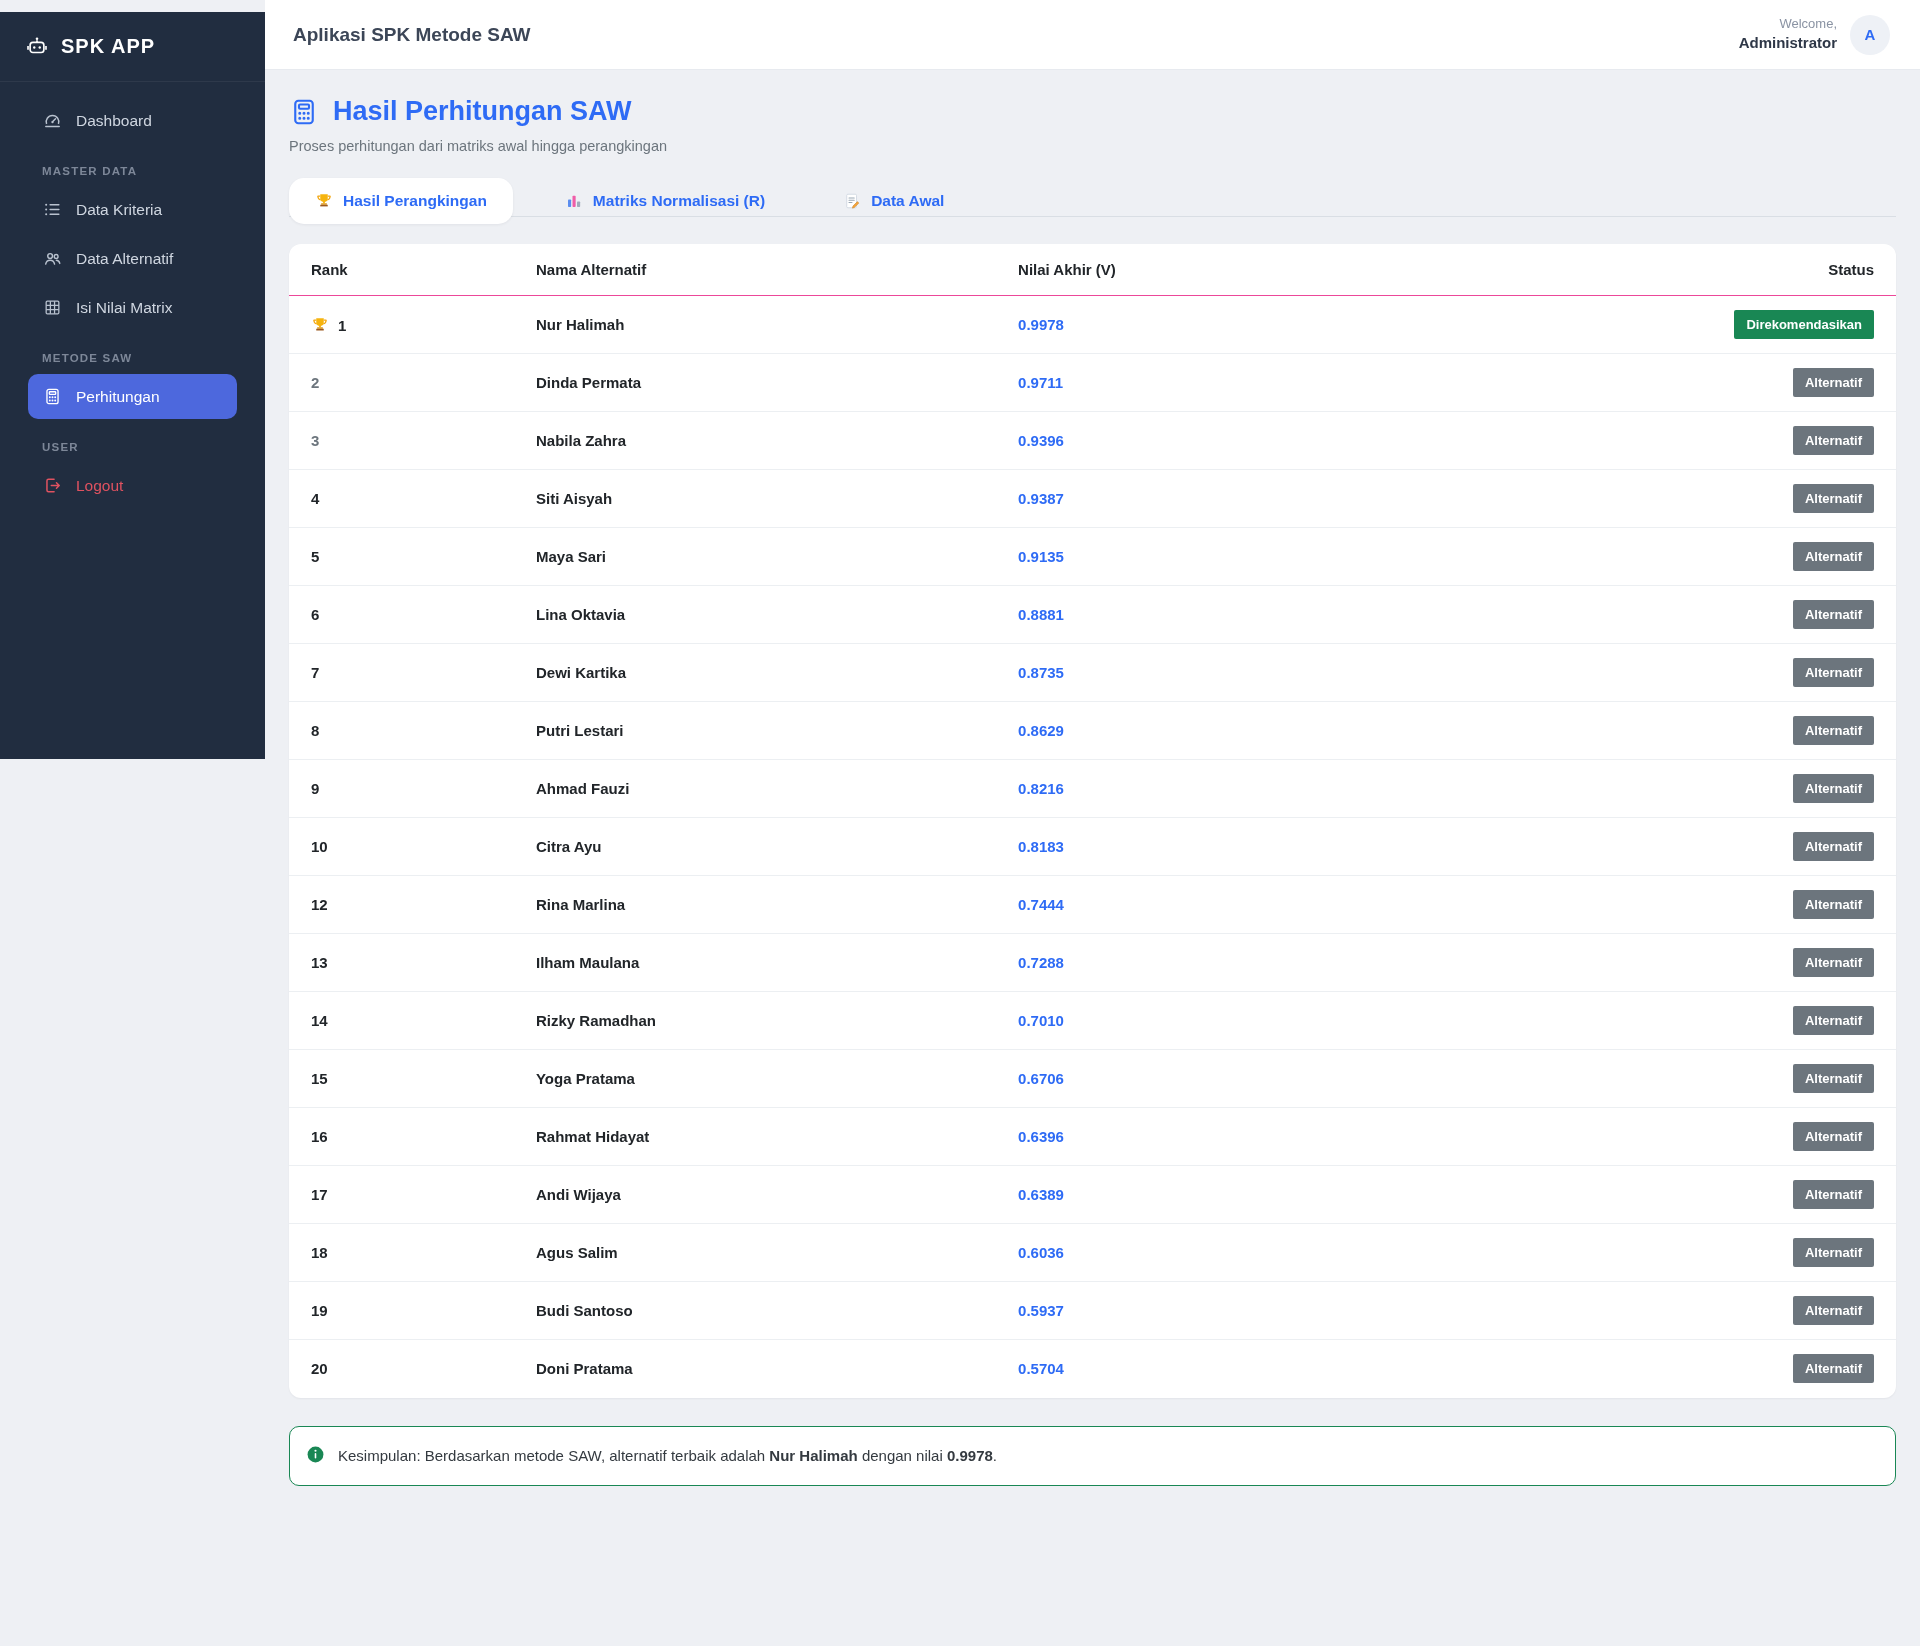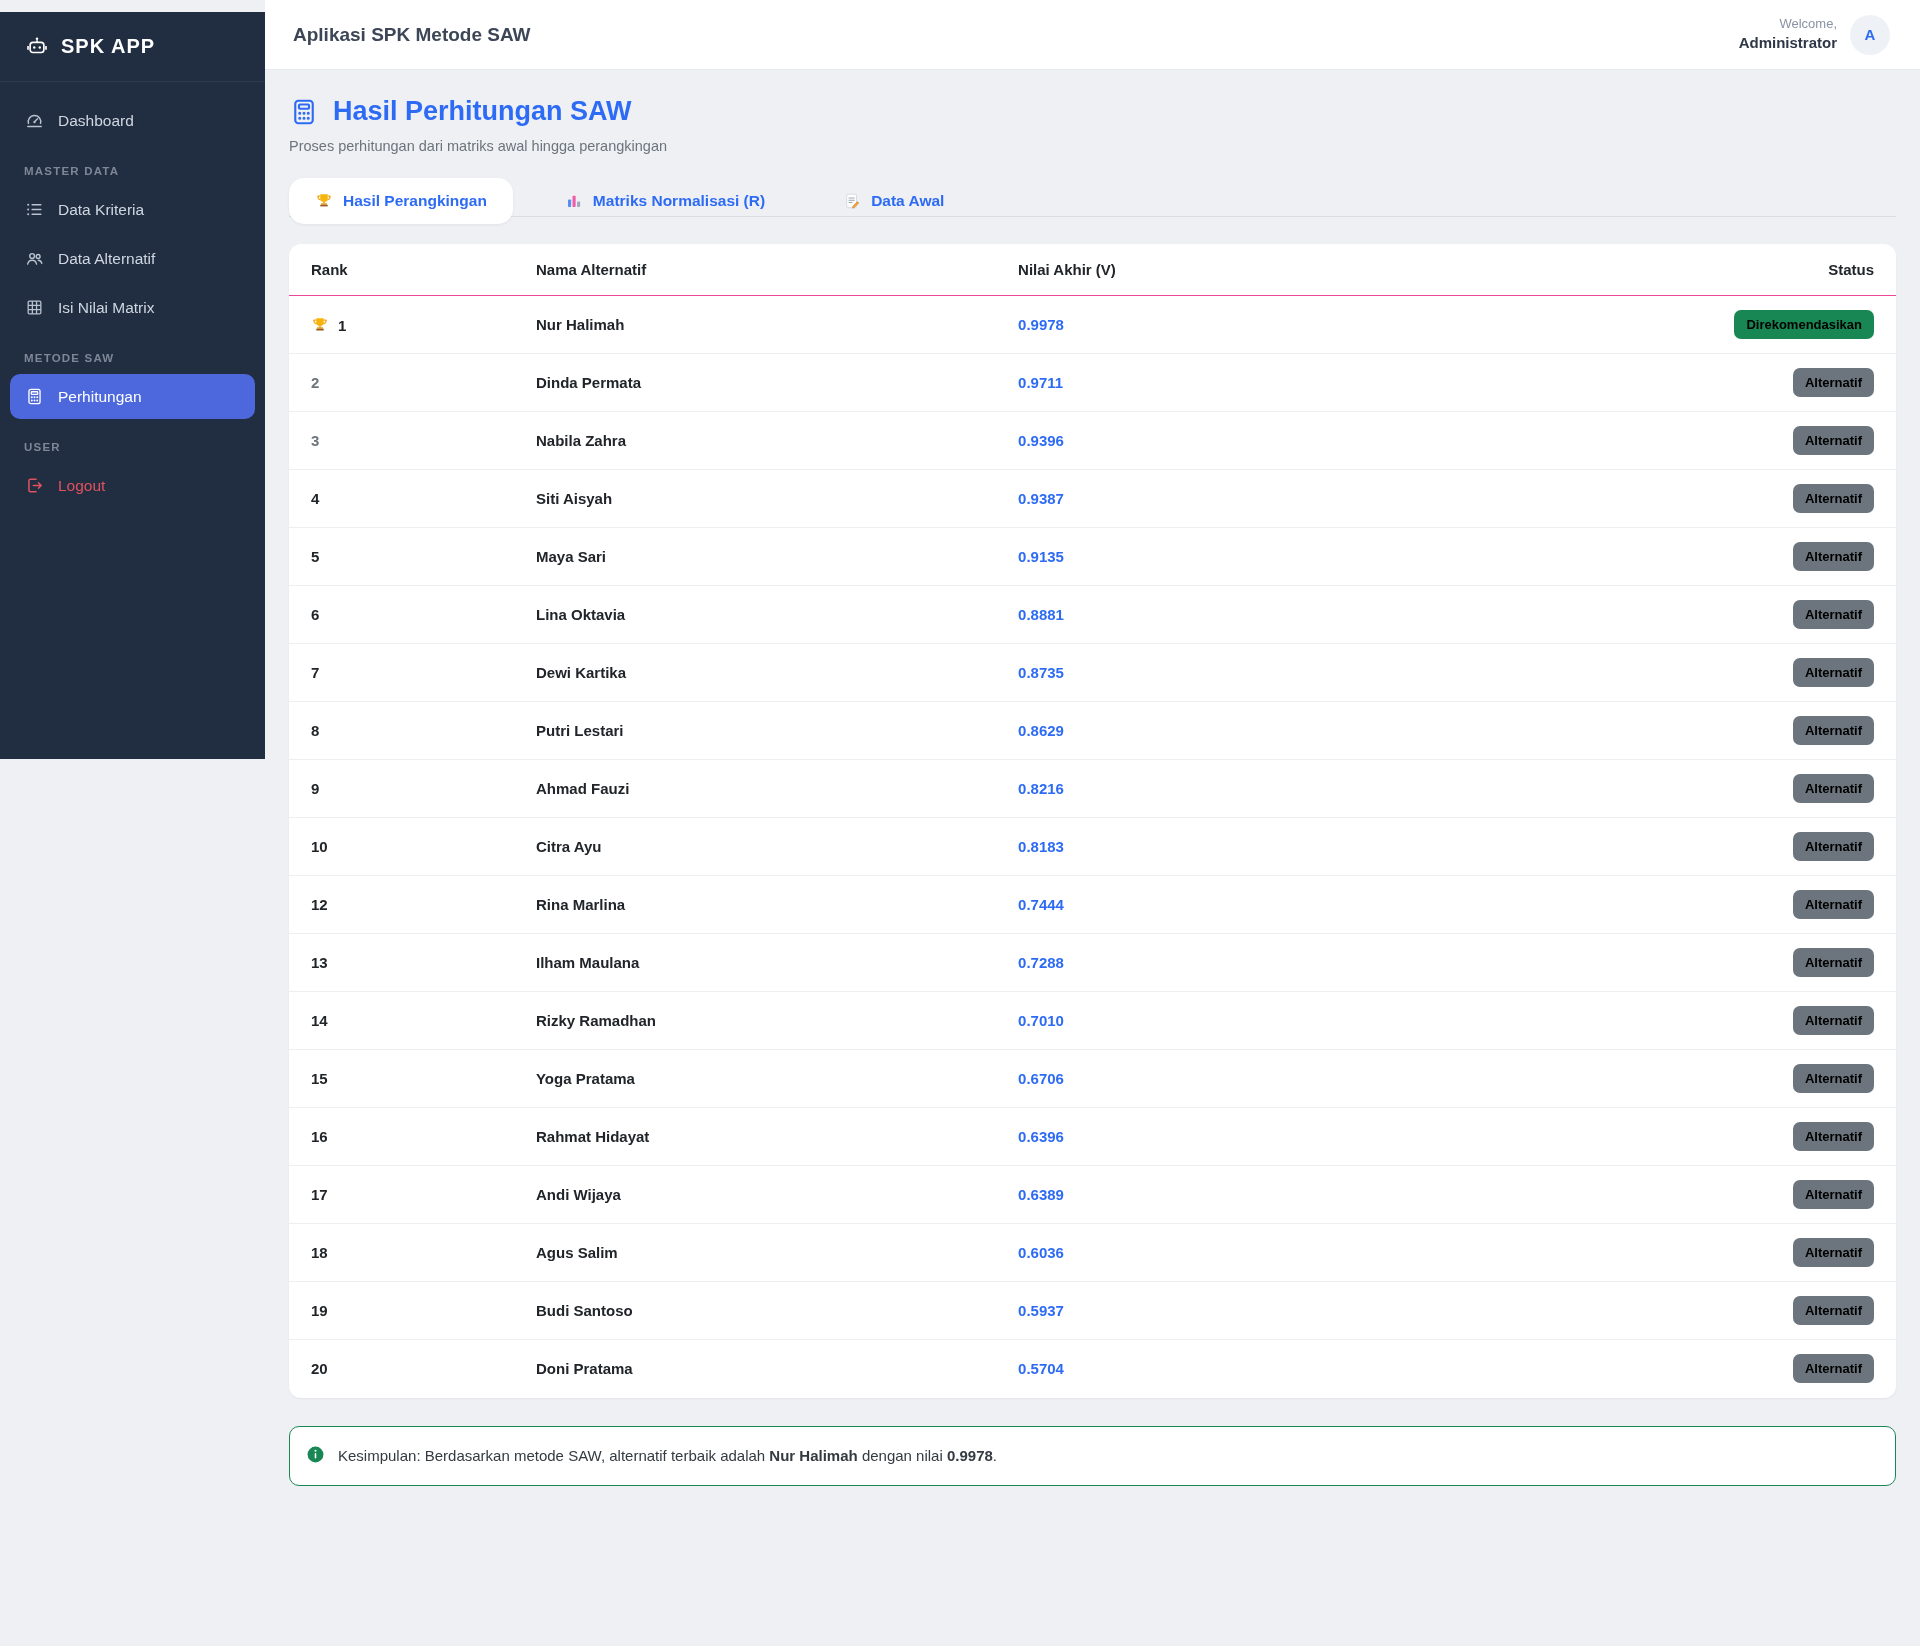--- a/index.html
+++ b/index.html
@@ -19,21 +19,21 @@
     width:265px; height:747px;
     background:#212d40;
   }
   .brand {
     height:70px; display:flex; align-items:center; gap:13px;
     padding:0 26px; color:#ffffff;
     font-size:20px; font-weight:bold; letter-spacing:1px;
     border-bottom:1px solid rgba(255,255,255,.06);
   }
   .brand .ico { width:22px; height:22px; color:#fff; }
-  .nav { padding:16px 10px; }
+  .nav { padding:16px 28px; }
   .nav-label {
     font-size:11.5px; font-weight:bold; letter-spacing:1.2px;
     color:#7d8798; padding:18px 14px 10px; text-transform:uppercase;
   }
   .nav-item {
     display:flex; align-items:center; gap:14px;
     padding:13px 15px; margin-bottom:4px;
     color:#cfd6e0; font-size:15.5px;
     border-radius:10px; cursor:pointer;
   }
@@ -97,22 +97,22 @@
   }
   td { padding:0 22px; height:58px; border-bottom:1px solid #eceff2; font-size:15px; }
   tr:last-child td { border-bottom:none; }
   th.col-status, td.cell-status { text-align:right; }
   td.cell-rank { font-weight:bold; color:#212529; }
   td.cell-rank.muted { color:#6c757d; }
   td.cell-rank .ticon { display:inline-block; width:18px; height:18px; margin-right:9px; vertical-align:-3px; }
   td.cell-name { font-weight:bold; color:#212529; }
   td.cell-value { font-weight:bold; color:#2e6bf5; }
   .badge {
-    display:inline-block; padding:8px 12px; border-radius:7px;
-    font-size:13px; font-weight:bold; color:#000000; line-height:1;
+    display:inline-block; padding:8px 12px; border-radius:2px;
+    font-size:13px; font-weight:bold; color:#ffffff; line-height:1;
   }
   .badge.rec { background:#198754; }
   .badge.alt { background:#6c757d; }
 
   
   .alert {
     margin-top:28px; background:#ffffff;
     border:1px solid #198754; border-radius:10px;
     padding:19px 16px; display:flex; align-items:flex-start; gap:13px;
     font-size:15px; color:#343a40;

